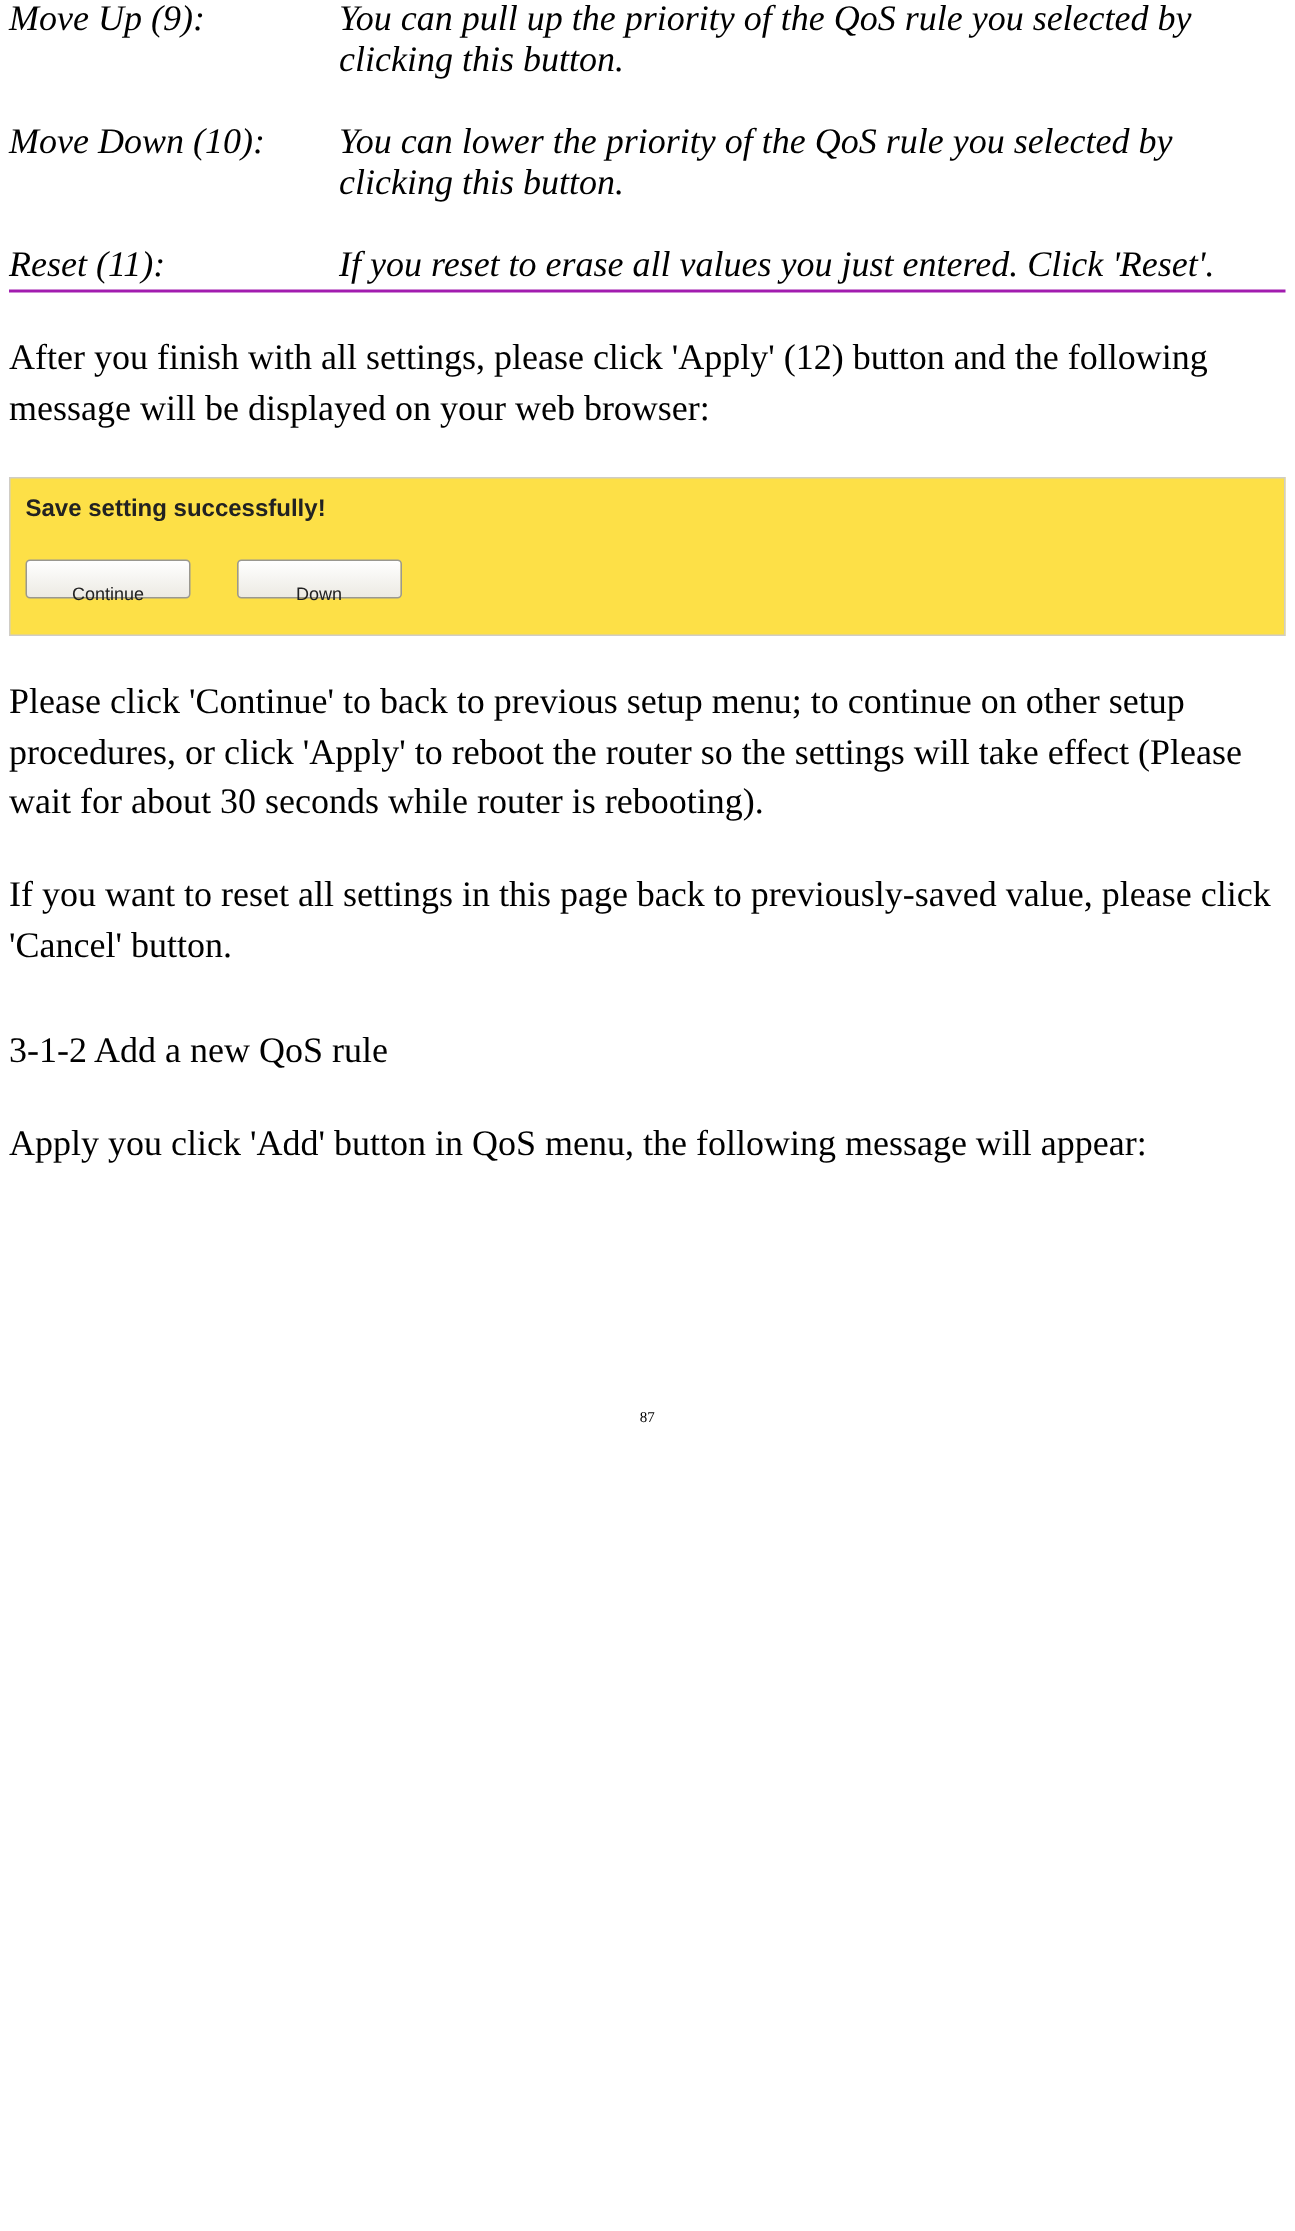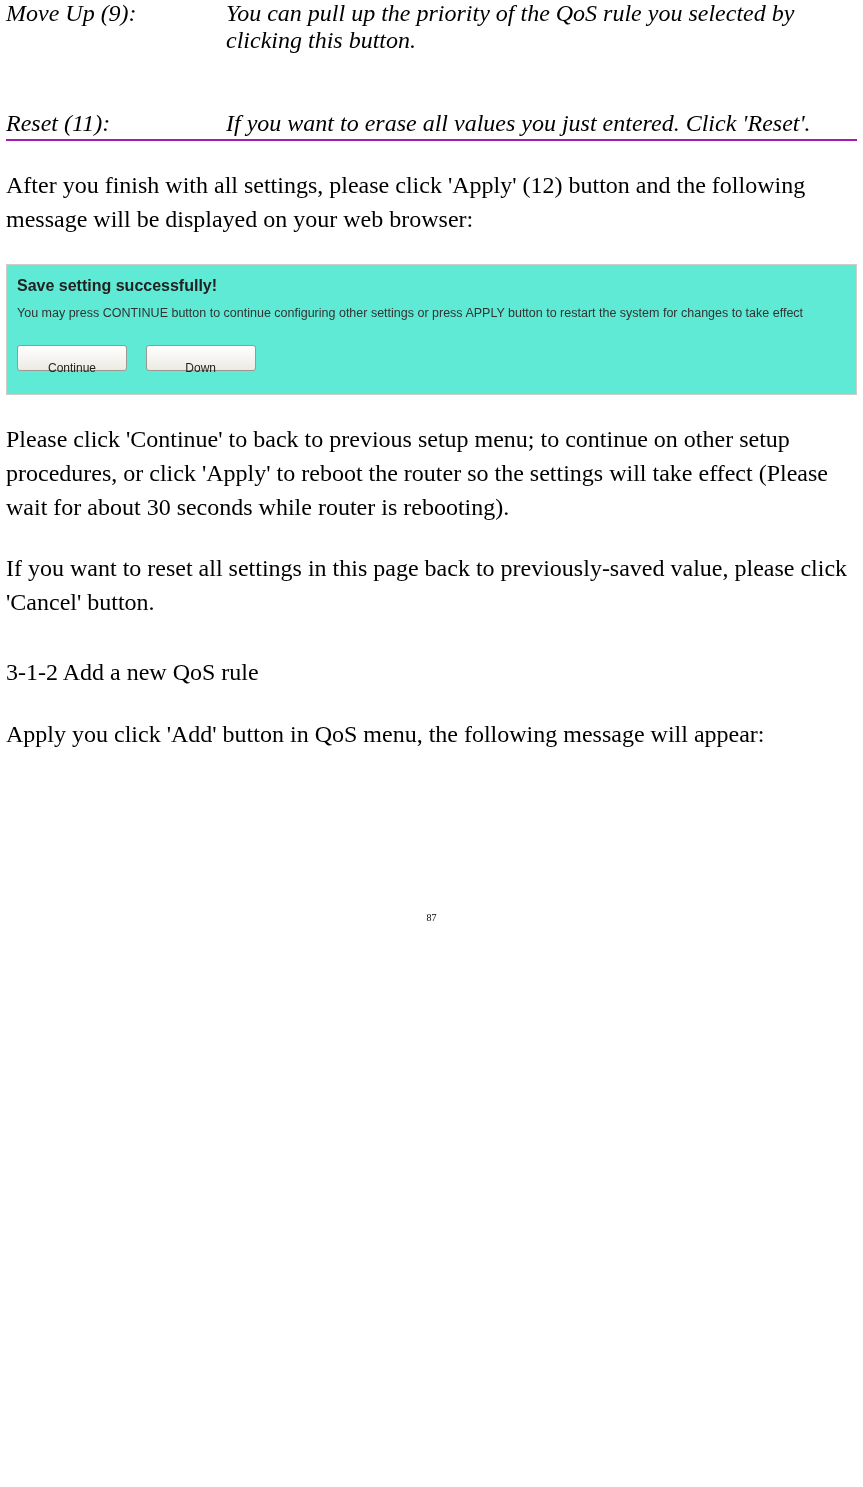--- a/index.html
+++ b/index.html
@@ -35,21 +35,21 @@
   .def-last td {
     border-bottom: 2px solid #a21caf;
     padding-bottom: 2px;
   }
   .para {
     margin-top: 28px;
     line-height: 1.4;
   }
   .confirm-box {
     margin-top: 28px;
-    background: #5eead4;
+    background: #fde047;
     border: 1px solid #d0cdc6;
     padding: 12px 10px 16px 10px;
     font-family: Arial, Helvetica, sans-serif;
   }
   .confirm-title {
     font-size: 16px;
     font-weight: bold;
     color: #222;
   }
   .confirm-msg {
@@ -69,21 +69,21 @@
     background: linear-gradient(#ffffff, #eceae3);
     border: 1px solid #9a9890;
     border-radius: 3px;
     font-family: Arial, Helvetica, sans-serif;
     font-size: 12px;
     color: #222;
     text-align: center;
     padding: 12px 6px;
     box-sizing: border-box;
     cursor: pointer;
-    margin-right: 12px;
+    margin-right: 24px;
   }
   .section-heading {
     margin-top: 37px;
   }
   .page-number {
     text-align: center;
     font-size: 10px;
     margin-top: 160px;
     font-family: "Times New Roman", Times, serif;
   }
@@ -96,36 +96,39 @@
   <table class="def-table">
     <tbody>
         <tr>
       <td class="def-term">Move Up (9):</td>
       <td>You can pull up the priority of the QoS rule you selected by clicking this button.</td>
     </tr>
     <tr class="def-row-spacer">
           <td></td>
           <td></td>
         </tr>
+    <tr>
+      <td class="def-term">Move Down (10):</td>
+      <td>You can lower the priority of the QoS rule you selected by clicking this button.</td>
+    </tr>
     <tr class="def-row-spacer">
           <td></td>
           <td></td>
         </tr>
     <tr class="def-last">
       <td class="def-term">Reset (11):</td>
-      <td>If you want to erase all values you just entered. Click 'Reset'.</td>
+      <td>If you reset to erase all values you just entered. Click 'Reset'.</td>
     </tr>
   </tbody>
     </table>
 
   <div class="para">After you finish with all settings, please click 'Apply' (12) button and the following message will be displayed on your web browser:</div>
 
   <div class="confirm-box">
     <div class="confirm-title">Save setting successfully!</div>
-    <div class="confirm-msg">You may press CONTINUE button to continue configuring other settings or press APPLY button to restart the system for changes to take effect</div>
     <div class="btn-row">
       <span class="btn">Continue</span>
       <span class="btn">Down</span>
     </div>
   </div>
 
   <div class="para">Please click 'Continue' to back to previous setup menu; to continue on other setup procedures, or click 'Apply' to reboot the router so the settings will take effect (Please wait for about 30 seconds while router is rebooting).</div>
 
   <div class="para">If you want to reset all settings in this page back to previously-saved value, please click 'Cancel' button.</div>
 

